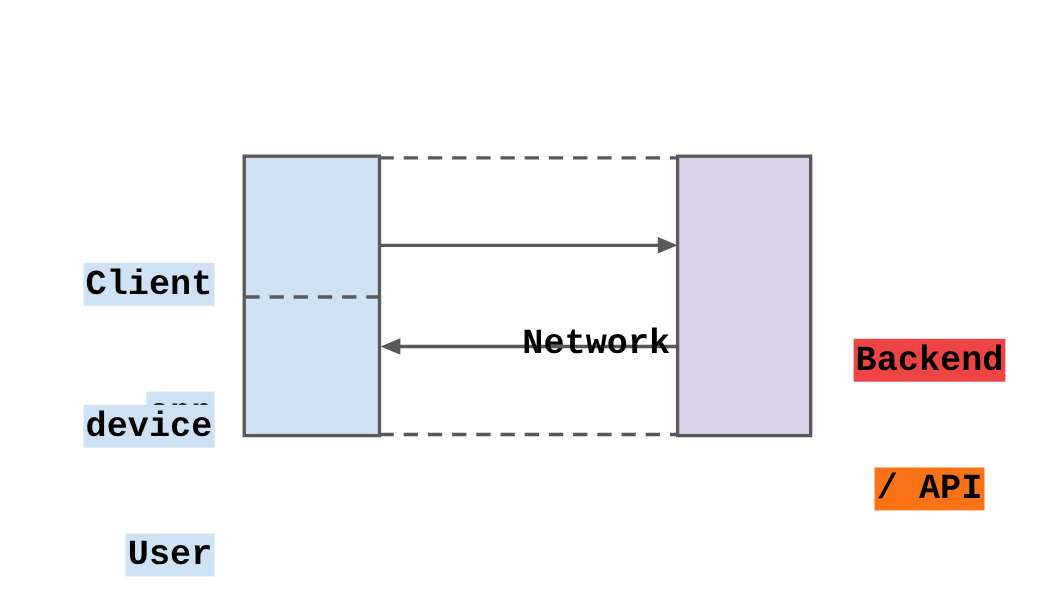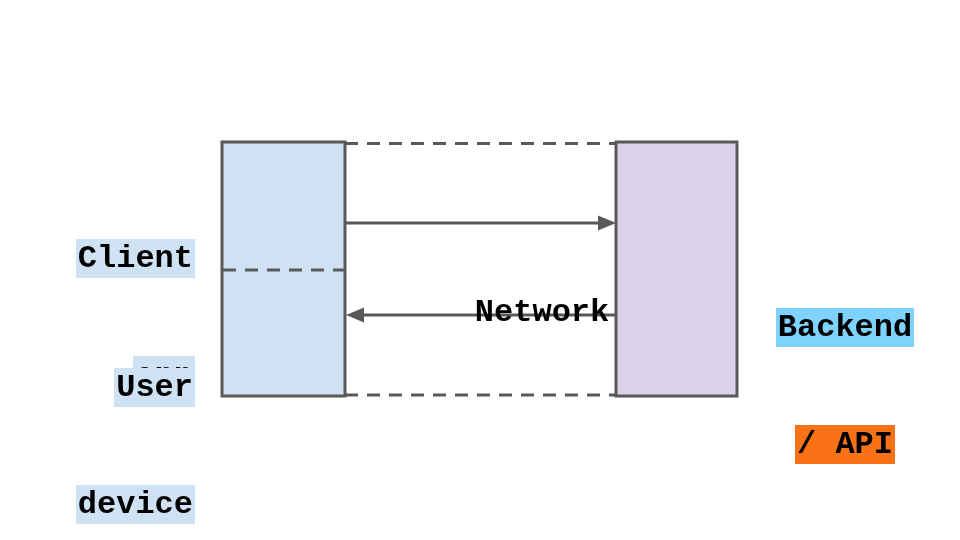--- a/index.html
+++ b/index.html
@@ -46,26 +46,26 @@
       <polygon points="346,315 364,307.5 364,322.5" style="fill: rgb(89, 89, 89);"></polygon>
     </g>
   </svg>
 
   <div class="label right" style="left:58px;top:161px;width:137px;">
     <div><span class="hl" style="background-color: rgb(207, 226, 243);">Client</span></div>
     <div><span class="hl" style="background-color: rgb(207, 226, 243);">app</span></div>
   </div>
 
   <div class="label right" style="left:58px;top:290px;width:137px;">
+    <div><span class="hl" style="background-color: rgb(207, 226, 243);">device</span></div>
     <div><span class="hl" style="background-color: rgb(207, 226, 243);">User</span></div>
-    <div><span class="hl" style="background-color: rgb(207, 226, 243);">device</span></div>
   </div>
 
   <div class="label center" style="left:398px;top:254px;width:160px;">
     <span>Network</span>
   </div>
 
   <div class="label center" style="left:725px;top:230px;width:240px;">
-    <div><span class="hl" style="background-color: #7dd3fc;">Backend</span></div>
+    <div><span class="hl" style="background-color: #ef4444;">Backend</span></div>
     <div><span class="hl" style="background-color: #f97316;">/ API</span></div>
   </div>
 
 </div>
 
 </body></html>

